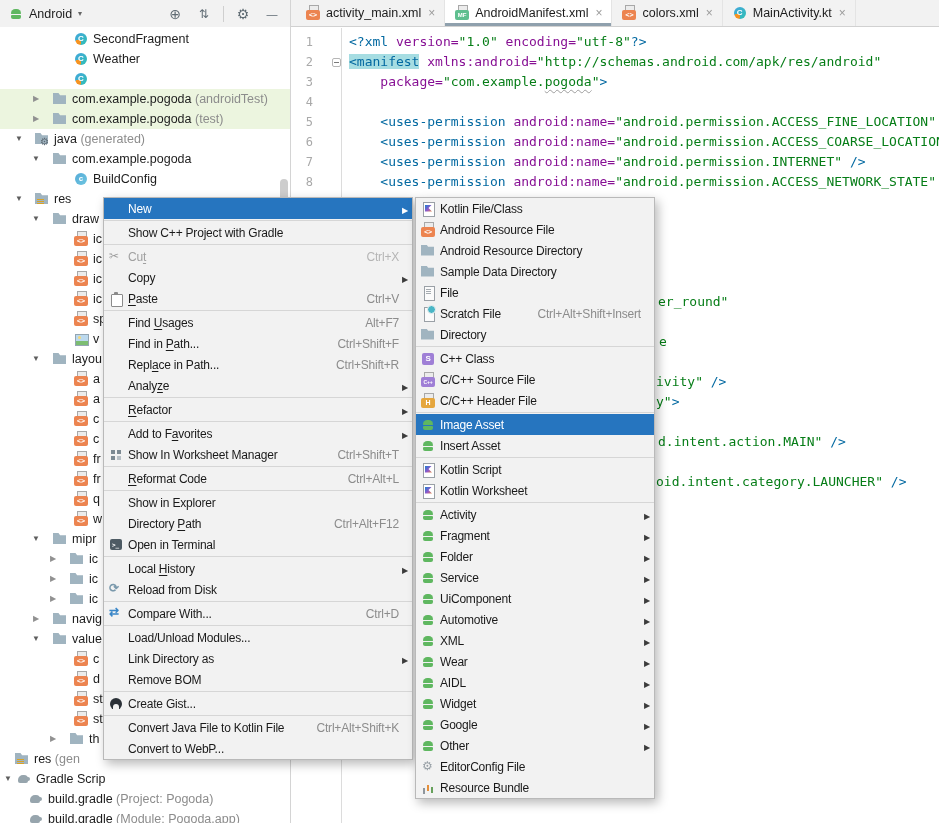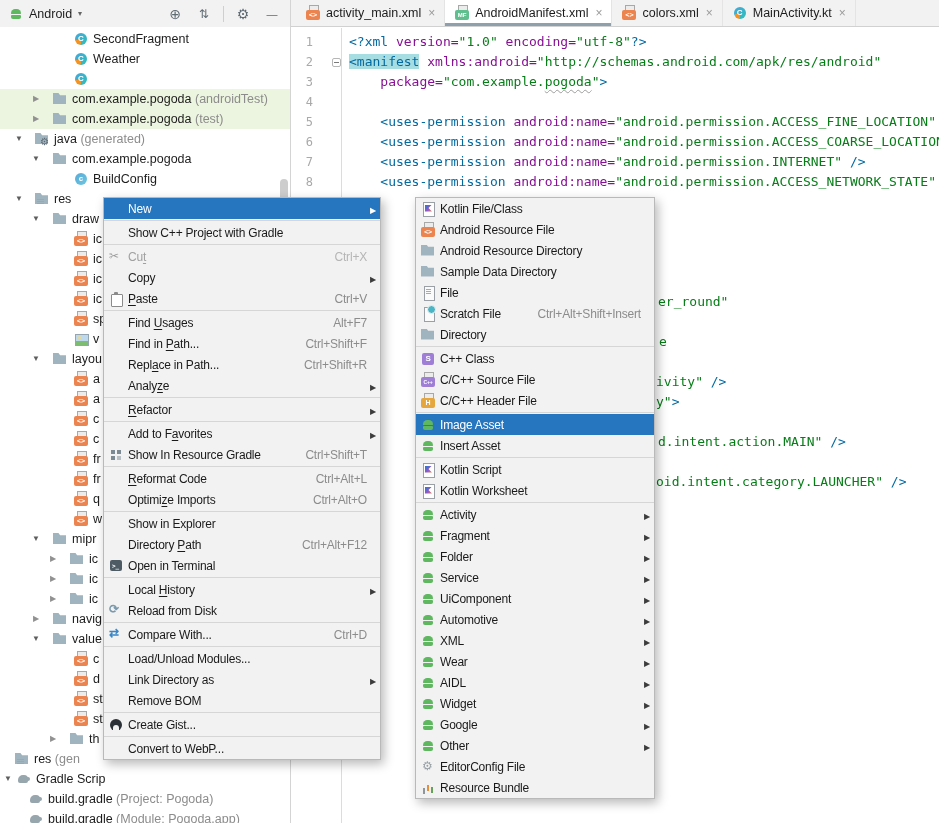--- a/index.html
+++ b/index.html
@@ -42,21 +42,21 @@
   .fold::before{content:"";position:absolute;left:1px;top:3px;width:5px;height:1px;background:#7a7a7a}
   #code{position:absolute;left:58px;top:4px;right:0}
   .cl{height:20px;line-height:20px;white-space:pre;font-family:"DejaVu Sans Mono",monospace;font-size:13px}
   .tk-t{color:#0369a1}.tk-a{color:#871094}.tk-v{color:#067d17}.tk-p{color:#1a1a1a}
   .hl{background:#a6dde2}
   .sq{text-decoration:underline wavy 1px #9e9e9e;text-underline-offset:3px}
   .frag{position:absolute;white-space:pre;font-family:"DejaVu Sans Mono",monospace;font-size:13px;line-height:20px}
 
   
   .menu{position:absolute;background:#f2f2f2;border:1px solid #b9b9b9;box-shadow:3px 4px 10px rgba(0,0,0,.28);z-index:50}
-  #ctx{left:103px;top:197px;width:278px}
+  #ctx{left:103px;top:197px;width:310px}
   #sub{left:415px;top:197px;width:240px}
   .mi-row{height:21px;display:flex;align-items:center;padding:0 4px;font-size:12px;letter-spacing:-0.2px;color:#1a1a1a;cursor:default}
   .mi-row.sel{background:#2675bf;color:#fff}
   .mi-row.dis{color:#a0a0a0}
   .mi-row.dis .mi-sc{color:#b5b5b5}
   .mi-ic{width:20px;flex:0 0 20px;display:flex;align-items:center}
   .mi-label{white-space:nowrap}
   .mi-label u{text-underline-offset:2px}
   .mi-sc{margin-left:auto;color:#8c8c8c;padding-left:10px;white-space:nowrap}
   .mi-row.sel .mi-sc{color:#dce6f2}
@@ -439,37 +439,31 @@
       <div class="mi-row">
         <span class="mi-ic"></span>
         <span class="mi-label">Add to F<u>a</u>vorites</span>
         <span class="mi-sc"></span>
         <span class="mi-end mi-ar"></span>
       </div>
       <div class="mi-row">
         <span class="mi-ic ">
           <span class="ic ic-resmgr"></span>
         </span>
-        <span class="mi-label">Show In Resource Gradle</span>
+        <span class="mi-label">Show In Worksheet Manager</span>
         <span class="mi-sc">Ctrl+Shift+T</span>
         <span class="mi-end"></span>
       </div>
       <div class="mi-sep"></div>
       <div class="mi-row">
         <span class="mi-ic"></span>
         <span class="mi-label"><u>R</u>eformat Code</span>
         <span class="mi-sc">Ctrl+Alt+L</span>
         <span class="mi-end"></span>
       </div>
-      <div class="mi-row">
-        <span class="mi-ic"></span>
-        <span class="mi-label">Optimi<u>z</u>e Imports</span>
-        <span class="mi-sc">Ctrl+Alt+O</span>
-        <span class="mi-end"></span>
-      </div>
       <div class="mi-sep"></div>
       <div class="mi-row">
         <span class="mi-ic"></span>
         <span class="mi-label">Show in Explorer</span>
         <span class="mi-sc"></span>
         <span class="mi-end"></span>
       </div>
       <div class="mi-row">
         <span class="mi-ic"></span>
         <span class="mi-label">Directory <u>P</u>ath</span>
@@ -532,20 +526,26 @@
         <span class="mi-ic ">
           <span class="ic ic-github"></span>
         </span>
         <span class="mi-label">Create Gist...</span>
         <span class="mi-sc"></span>
         <span class="mi-end"></span>
       </div>
       <div class="mi-sep"></div>
       <div class="mi-row">
         <span class="mi-ic"></span>
+        <span class="mi-label">Convert Java File to Kotlin File</span>
+        <span class="mi-sc">Ctrl+Alt+Shift+K</span>
+        <span class="mi-end"></span>
+      </div>
+      <div class="mi-row">
+        <span class="mi-ic"></span>
         <span class="mi-label">Convert to WebP...</span>
         <span class="mi-sc"></span>
         <span class="mi-end"></span>
       </div>
     </div>
   <div id="sub" class="menu">
       <div class="mi-row">
         <span class="mi-ic ">
           <span class="ic ic-kotlin"></span>
         </span>

